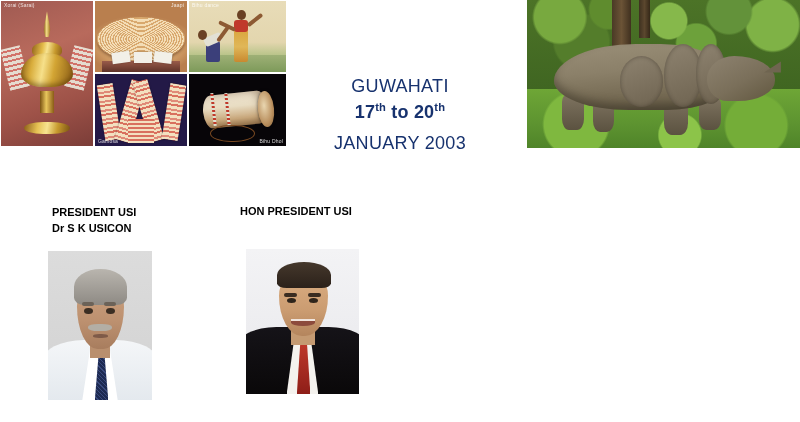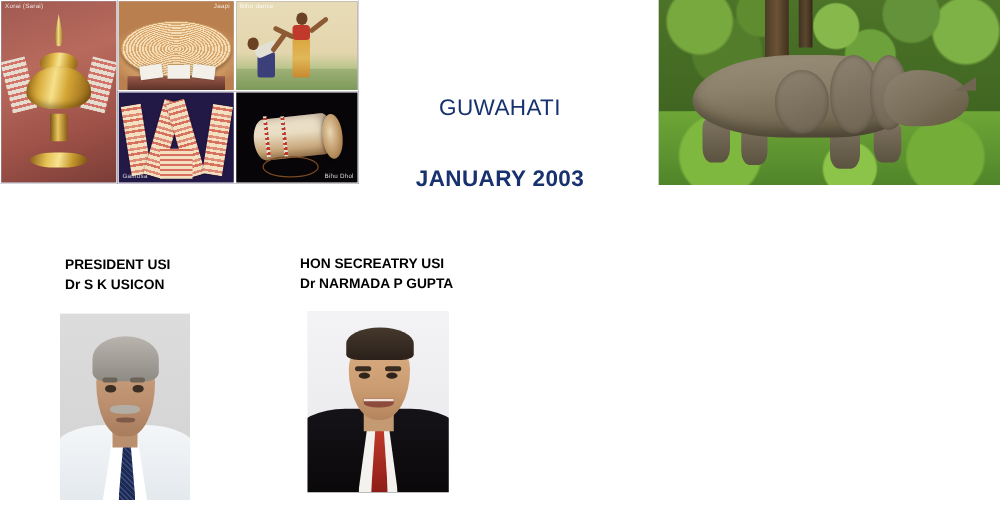--- a/index.html
+++ b/index.html
@@ -329,21 +329,21 @@
     font-size: 0.62em;
     vertical-align: super;
     font-weight: bold;
   }
   #title-month {
     position: absolute;
     top: 133px;
     left: 0;
     width: 100%;
     font-size: 18px;
-    font-weight: bold;
+    font-weight: normal;
     letter-spacing: 0.3px;
   }
 
   
   #rhino-photo {
     position: absolute;
     left: 527px;
     top: 0px;
     width: 273px;
     height: 148px;
@@ -714,20 +714,21 @@
     <div class="dhol-band db1"></div>
     <div class="dhol-band db2"></div>
     <div class="dhol-strap"></div>
     <span class="tile-caption cap-br">Bihu Dhol</span>
   </div>
 
 </div>
 
 <div id="title-block">
   <div id="title-city">GUWAHATI</div>
+  <div id="title-dates"><span>17</span><sup>th</sup><span> to </span><span>20</span><sup>th</sup></div>
   <div id="title-month">JANUARY 2003</div>
 </div>
 
 <div id="rhino-photo">
   <div class="foliage"></div>
   <div class="trunk"></div>
   <div class="trunk2"></div>
   <div class="grass"></div>
   <div class="rhino-leg rl1"></div>
   <div class="rhino-leg rl2"></div>
@@ -740,22 +741,21 @@
   <div class="rhino-head"></div>
   <div class="rhino-horn"></div>
 </div>
 
 <div class="officer-label" id="president-label">
   <div>PRESIDENT USI</div>
   <div>Dr S K USICON</div>
 </div>
 
 <div class="officer-label" id="secretary-label">
-  <div>HON SECREATRY USI</div>
-  <div>Dr NARMADA P GUPTA</div>
+  <div>HON PRESIDENT USI</div>
 </div>
 
 <div class="officer-photo" id="president-photo">
   <div class="p-bg"></div>
   <div class="p-coat"></div>
   <div class="p-shirt"></div>
   <div class="p-tie"></div>
   <div class="p-neck"></div>
   <div class="p-face"></div>
   <div class="p-hair"></div>

